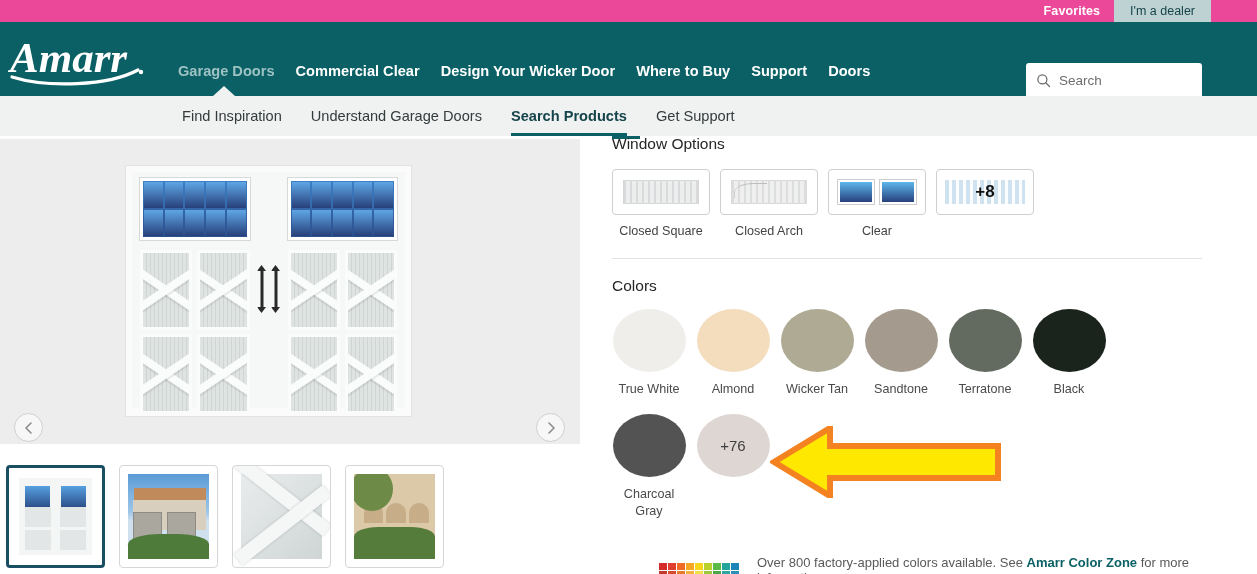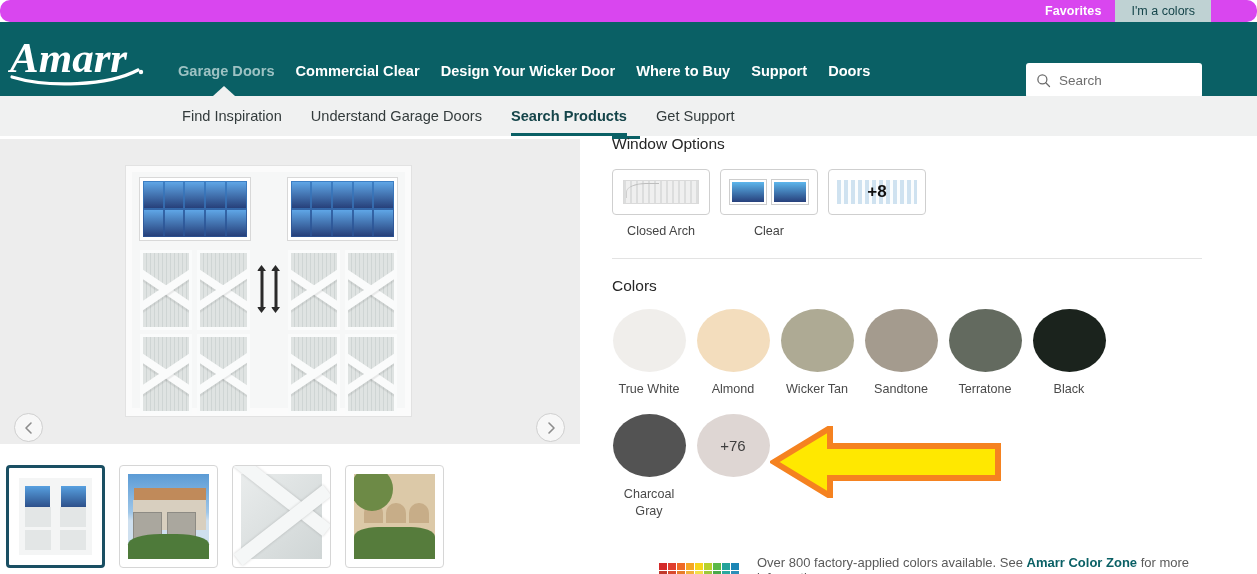--- a/index.html
+++ b/index.html
@@ -6,22 +6,21 @@
   html, body {
     width: 1257px; height: 574px;
     font-family: "Liberation Sans", sans-serif;
     background: #ffffff;
     overflow: hidden;
   }
 
   
   .utility-bar {
     position: absolute; top: 0; left: 0; width: 1257px; height: 22px;
-    background: #d946ef;
-    border-radius: 10px;
+    background: #ec4899;
   }
   .utility-inner {
     position: absolute; right: 46px; top: 0; height: 22px;
     display: flex; align-items: stretch;
   }
   .util-link {
     color: #ffffff; font-size: 12.5px; font-weight: bold;
     display: flex; align-items: center; padding: 0 14px;
     letter-spacing: .1px; cursor: pointer;
   }
@@ -220,21 +219,21 @@
   .palette i { display: block; }
   .fnote-text { font-size: 13px; color: #5a5a5a; }
   .fnote-text b { color: #0a6065; }
 </style>
 </head>
 <body>
 
 <div class="utility-bar">
   <div class="utility-inner">
     <div class="util-link">Favorites</div>
-    <div class="util-dealer">I'm a colors</div>
+    <div class="util-dealer">I'm a dealer</div>
   </div>
 </div>
 
 <div class="header">
 
   <div class="logo">
     <svg width="142" height="58" viewBox="0 0 142 58">
       <text x="2" y="42" font-family="Liberation Serif, serif" font-size="43" font-style="italic" font-weight="bold" fill="#ffffff">Amarr</text>
       <path d="M4 47 C 40 58, 100 56, 130 40" stroke="#ffffff" stroke-width="3.2" fill="none" stroke-linecap="round"></path>
       <circle cx="133" cy="42" r="2.2" fill="#ffffff"></circle>
@@ -400,20 +399,26 @@
     </div>
   </div>
 </div>
 
 <div class="teal-rule"></div>
 <div class="options">
 
   <div class="sec-title">Window Options</div>
 
   <div class="win-opts">
+    <div class="wopt">
+      <div class="box">
+          <div class="sw-closed-sq"></div>
+        </div>
+      <div class="cap">Closed Square</div>
+    </div>
     <div class="wopt">
       <div class="box">
           <div class="sw-closed-arch"></div>
         </div>
       <div class="cap">Closed Arch</div>
     </div>
     <div class="wopt">
       <div class="box">
           <div class="sw-clear">
             <div></div>

